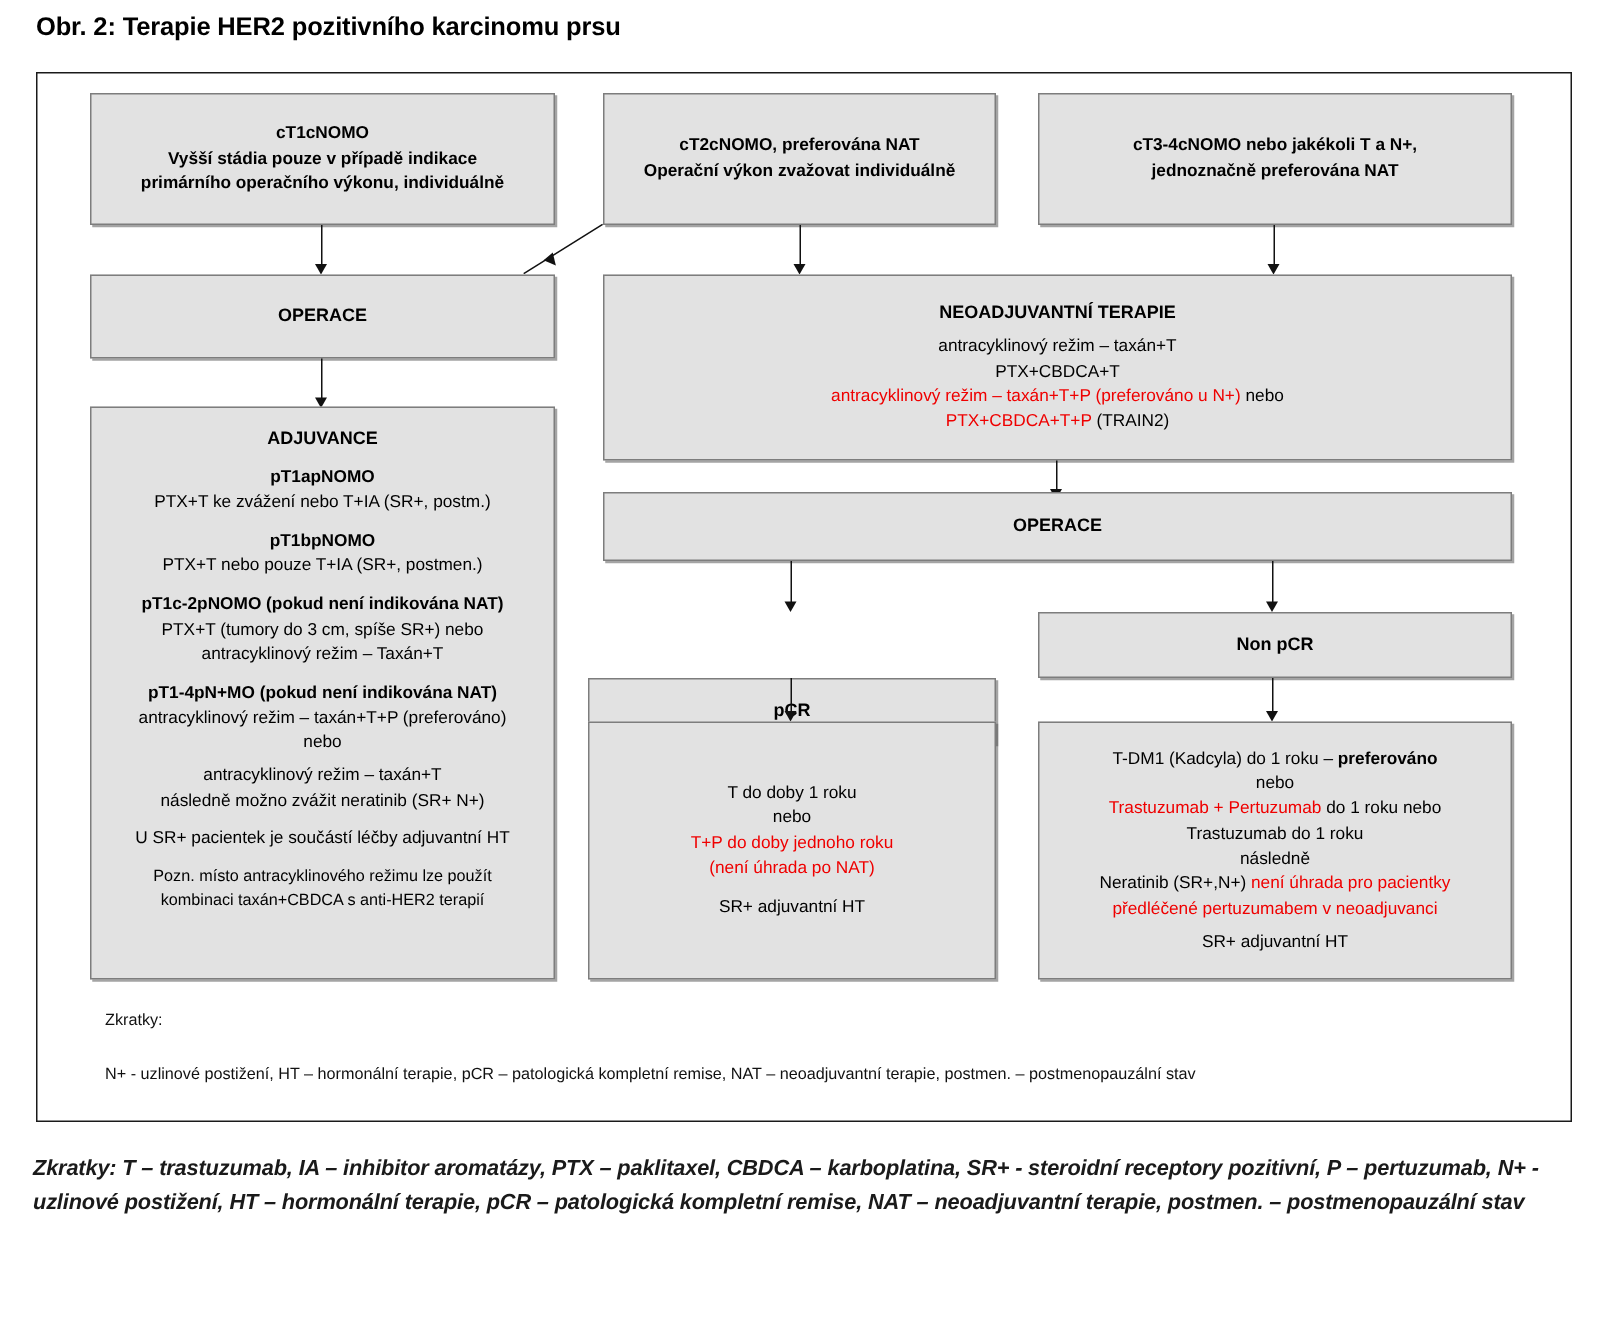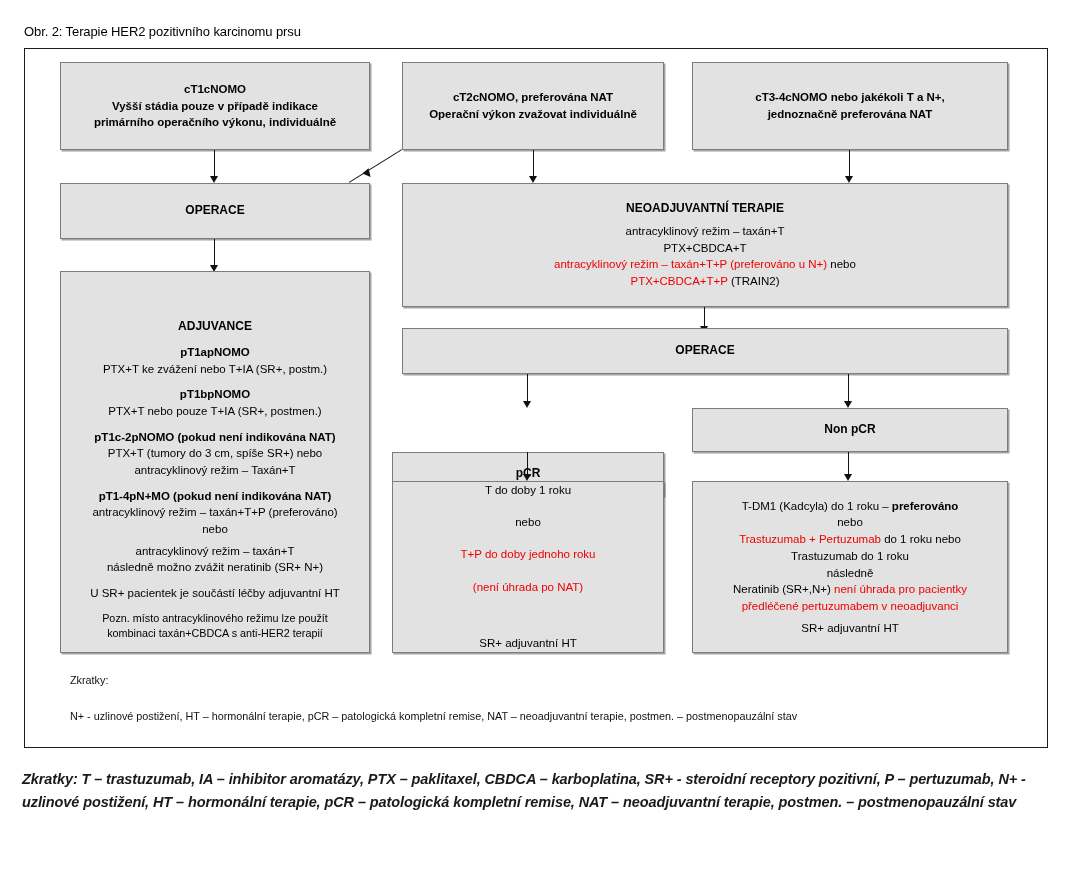--- a/index.html
+++ b/index.html
@@ -8,22 +8,22 @@
     width:1072px;height:878px;
     background:#ffffff;
     font-family:"Liberation Sans","DejaVu Sans",sans-serif;
     color:#000000;
     position:relative;
     overflow:hidden;
   }
   #page{position:relative;width:1072px;height:878px;}
 
   .figure-title{
-    position:absolute;left:24px;top:24px;
-    font-size:13px;font-weight:normal;letter-spacing:-0.1px;
+    position:absolute;left:24px;top:8px;
+    font-size:17px;font-weight:bold;letter-spacing:-0.1px;
     color:#000;
   }
 
   .frame{
     position:absolute;left:24px;top:48px;
     width:1024px;height:700px;
     border:1.5px solid #1a1a1a;
     background:#ffffff;
     box-sizing:border-box;
   }
@@ -128,21 +128,21 @@
     <div class="gap-s"></div>
     <span class="ln">antracyklinový režim – taxán+T</span>
     <span class="ln">PTX+CBDCA+T</span>
     <span class="ln"><span class="red">antracyklinový režim – taxán+T+P (preferováno u N+)</span><span> nebo</span></span>
     <span class="ln"><span class="red">PTX+CBDCA+T+P</span><span> (TRAIN2)</span></span>
   </div>
 
   <div class="vline" style="left:704px;top:307px;height:21px;"></div>
   <div class="arrowhead" style="left:700px;top:326px;"></div>
 
-  <div class="box" style="left:60px;top:271px;width:310px;height:382px;justify-content:flex-end;padding:12px 8px 10px 8px;">
+  <div class="box" style="left:60px;top:271px;width:310px;height:382px;justify-content:flex-start;padding:12px 8px 10px 8px;">
     <span class="ln hdr">ADJUVANCE</span>
     <div class="gap"></div>
     <span class="ln bold">pT1apNOMO</span>
     <span class="ln">PTX+T ke zvážení nebo T+IA (SR+, postm.)</span>
     <div class="gap"></div>
     <span class="ln bold">pT1bpNOMO</span>
     <span class="ln">PTX+T nebo pouze T+IA (SR+, postmen.)</span>
     <div class="gap"></div>
     <span class="ln bold">pT1c-2pNOMO (pokud není indikována NAT)</span>
     <span class="ln">PTX+T (tumory do 3 cm, spíše SR+) nebo</span>
@@ -178,21 +178,21 @@
   <div class="box" style="left:692px;top:408px;width:316px;height:44px;">
     <span class="ln hdr">Non pCR</span>
   </div>
 
   <div class="vline" style="left:527px;top:452px;height:24px;"></div>
   <div class="arrowhead" style="left:523px;top:474px;"></div>
 
   <div class="vline" style="left:848px;top:452px;height:24px;"></div>
   <div class="arrowhead" style="left:844px;top:474px;"></div>
 
-  <div class="box" style="left:392px;top:481px;width:272px;height:172px;justify-content:space-between;">
+  <div class="box" style="left:392px;top:481px;width:272px;height:172px;">
     <span class="ln">T do doby 1 roku</span>
     <span class="ln">nebo</span>
     <span class="ln red">T+P do doby jednoho roku</span>
     <span class="ln red">(není úhrada po NAT)</span>
     <div class="gap"></div>
     <span class="ln">SR+ adjuvantní HT</span>
   </div>
 
   <div class="box" style="left:692px;top:481px;width:316px;height:172px;">
     <span class="ln"><span>T-DM1 (Kadcyla) do 1 roku – </span><span class="bold">preferováno</span></span>

